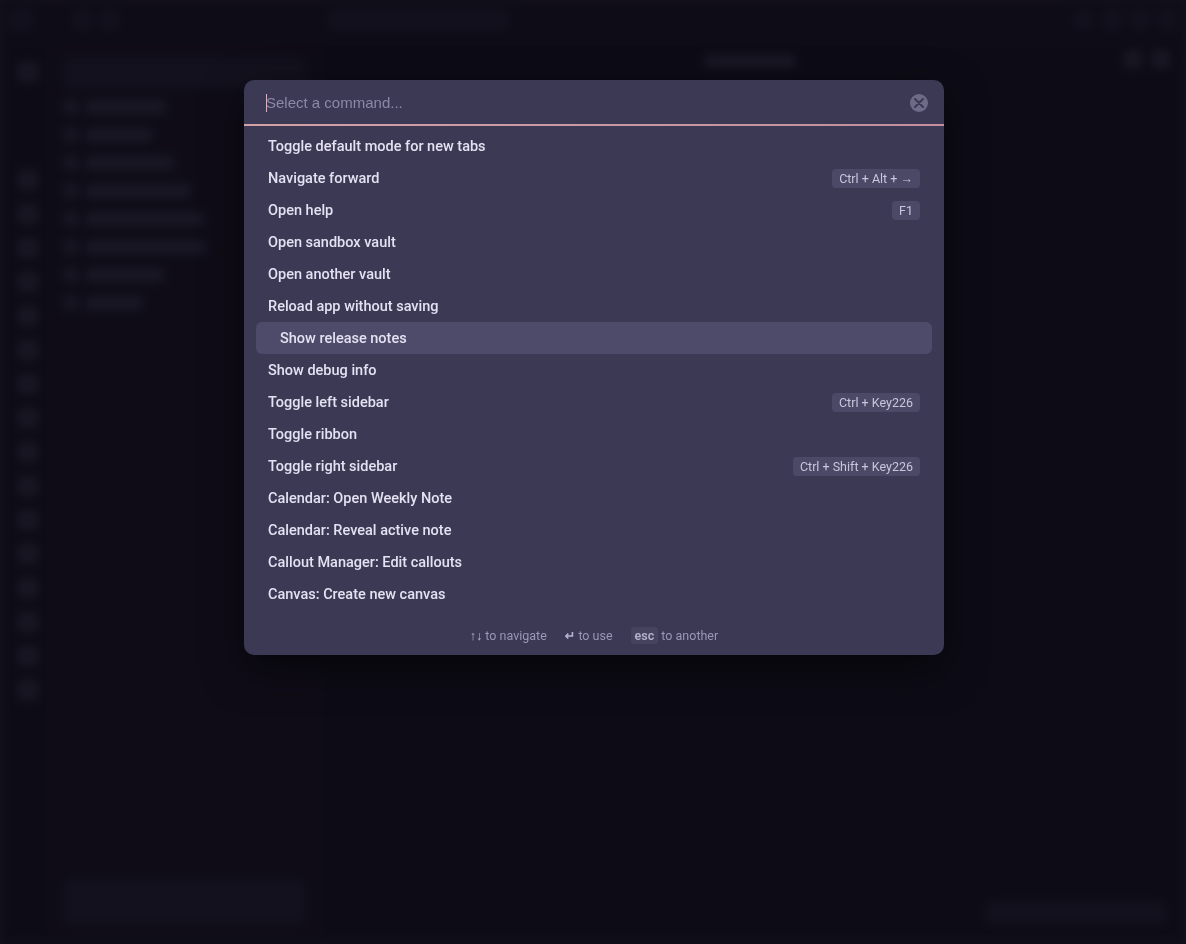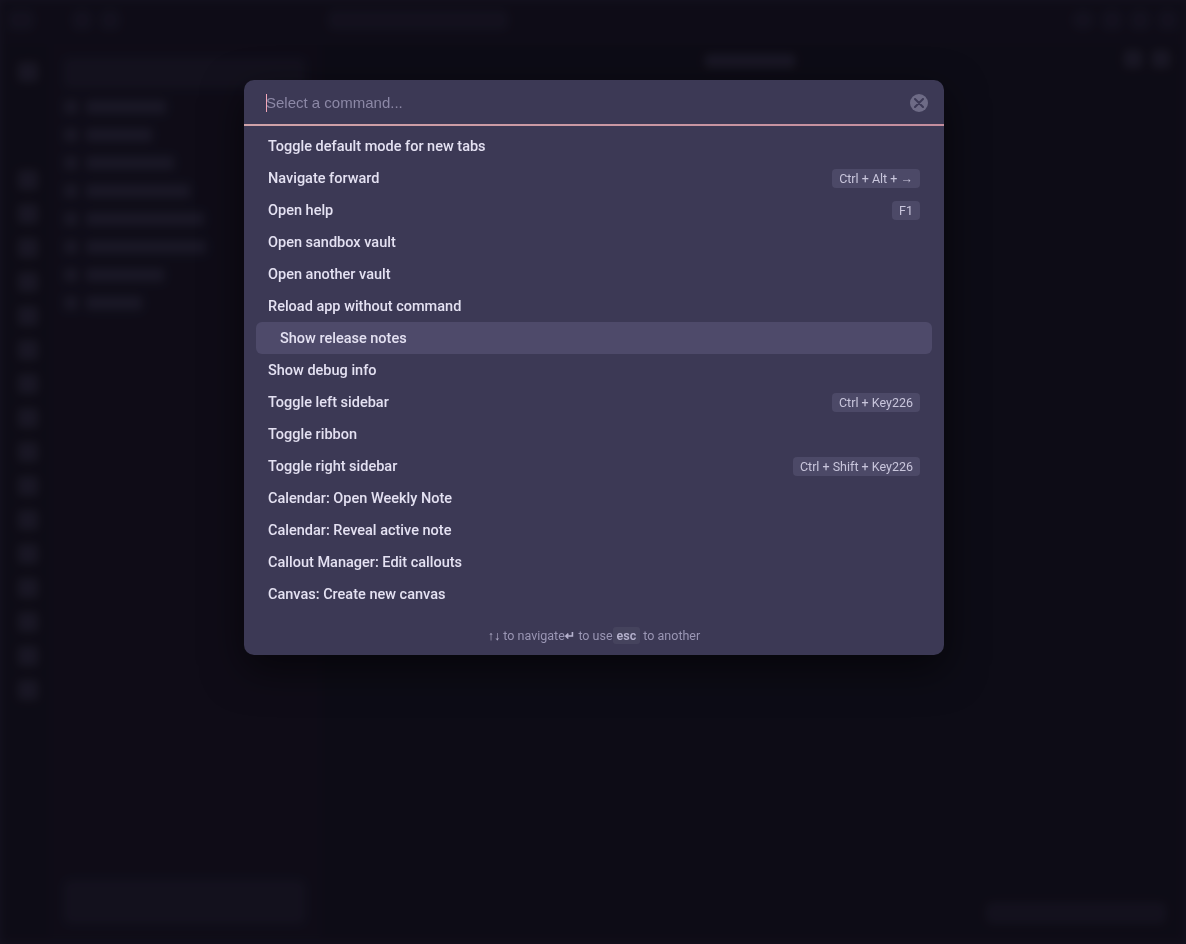--- a/index.html
+++ b/index.html
@@ -184,20 +184,21 @@
   .modal .item .hotkey {
     font-size: 12.5px;
     color: #c9c6dc;
     background: #4c4967;
     padding: 2px 7px;
     border-radius: 4px;
     white-space: nowrap;
   }
   .modal .instructions {
     display: flex;
+    gap: 18px;
     justify-content: center;
     align-items: center;
     padding: 10px 0 12px 0;
     font-size: 12.5px;
     color: #9a96b4;
   }
   .modal .instructions .kbd {
     font-weight: 600;
     color: #b6b2ce;
   }
@@ -320,21 +321,21 @@
         <span class="lbl">Open help</span>
         <span class="hotkey">F1</span>
       </div>
       <div class="item">
         <span class="lbl">Open sandbox vault</span>
       </div>
       <div class="item">
         <span class="lbl">Open another vault</span>
       </div>
       <div class="item">
-        <span class="lbl">Reload app without command</span>
+        <span class="lbl">Reload app without saving</span>
       </div>
       <div class="item selected">
         <span class="lbl">Show release notes</span>
       </div>
       <div class="item">
         <span class="lbl">Show debug info</span>
       </div>
       <div class="item">
         <span class="lbl">Toggle left sidebar</span>
         <span class="hotkey">Ctrl + Key226</span>

